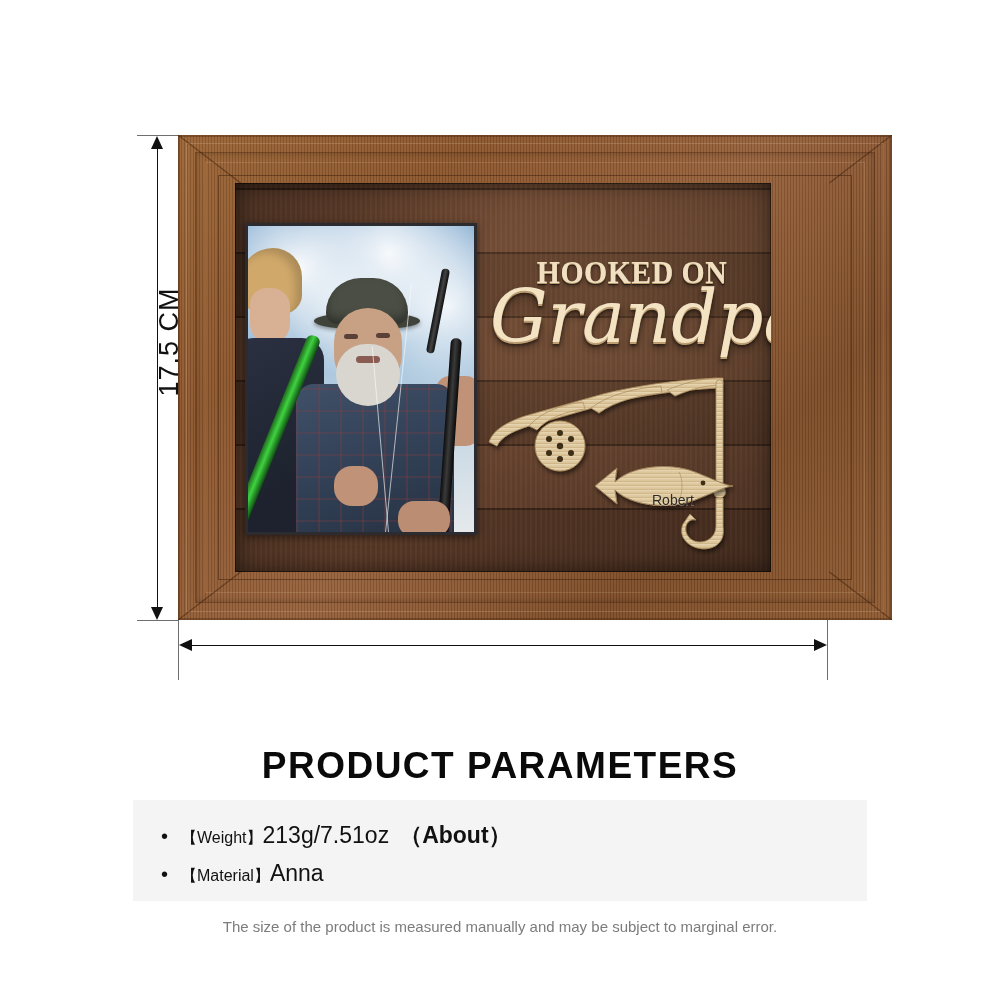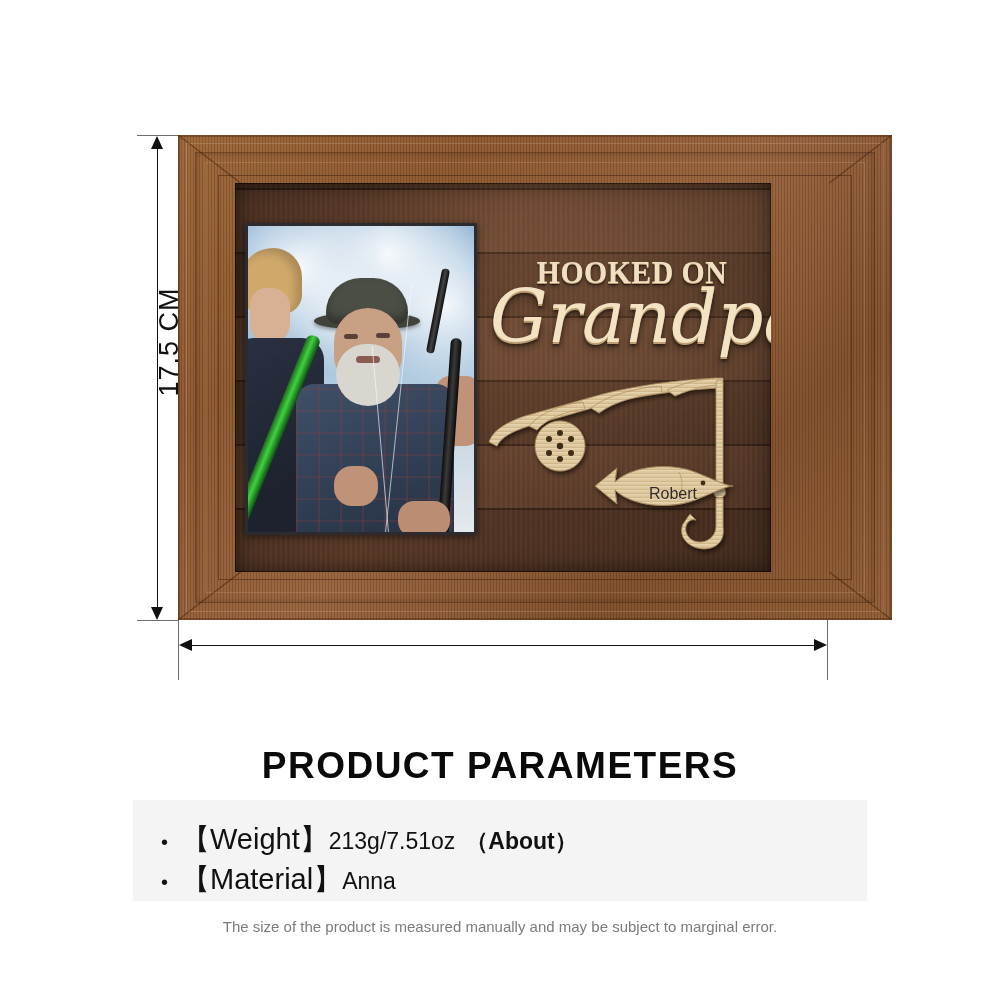--- a/index.html
+++ b/index.html
@@ -324,28 +324,28 @@
   
   .fish-tag {
     position: absolute;
     width: 150px;
     height: 56px;
   }
   #fish-robert { left: 352px; top: 275px; }
   #fish-anna   { left: 258px; top: 320px; }
   .fish-name {
     position: absolute;
-    left: 0; top: 8px;
+    left: 0; top: 14px;
     width: 150px; height: 56px;
     display: flex;
     align-items: center;
     justify-content: center;
     padding-left: 22px;
     box-sizing: border-box;
-    font-size: 16px;
+    font-size: 14px;
     color: #2f2a22;
     font-family: "Liberation Sans", sans-serif;
     text-shadow: 0 1px 0 rgba(255,255,255,0.35);
     pointer-events: none;
   }
 
   
   #params-title {
     position: absolute;
     left: 0;
@@ -377,21 +377,21 @@
     white-space: nowrap;
   }
   #param-row-0 { top: 20px; }
   #param-row-1 { top: 60px; }
   .param-bullet {
     display: inline-block;
     width: 20px;
     font-size: 20px;
     color: #111;
   }
-  .param-label { font-size: 29px; }
+  .param-label { font-size: 16px; }
   .param-value { font-size: 23px; }
   .param-about { font-size: 23px; font-weight: 700; margin-left: 10px; }
   #params-note {
     position: absolute;
     left: 0;
     top: 918px;
     width: 1000px;
     text-align: center;
     font-size: 15px;
     color: #7c7c7c;

